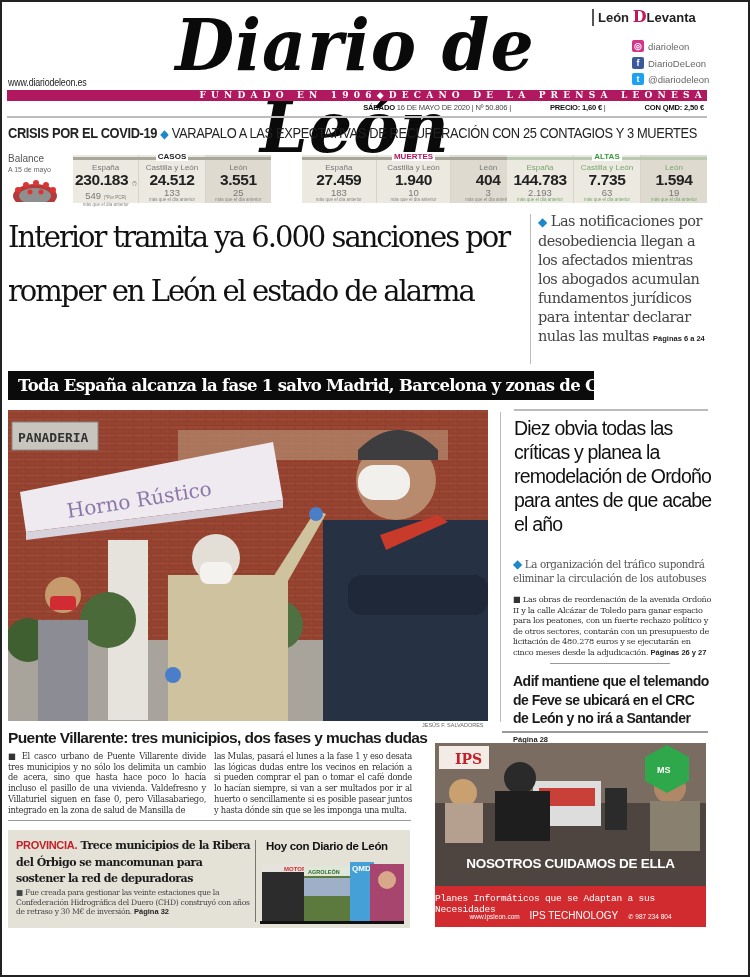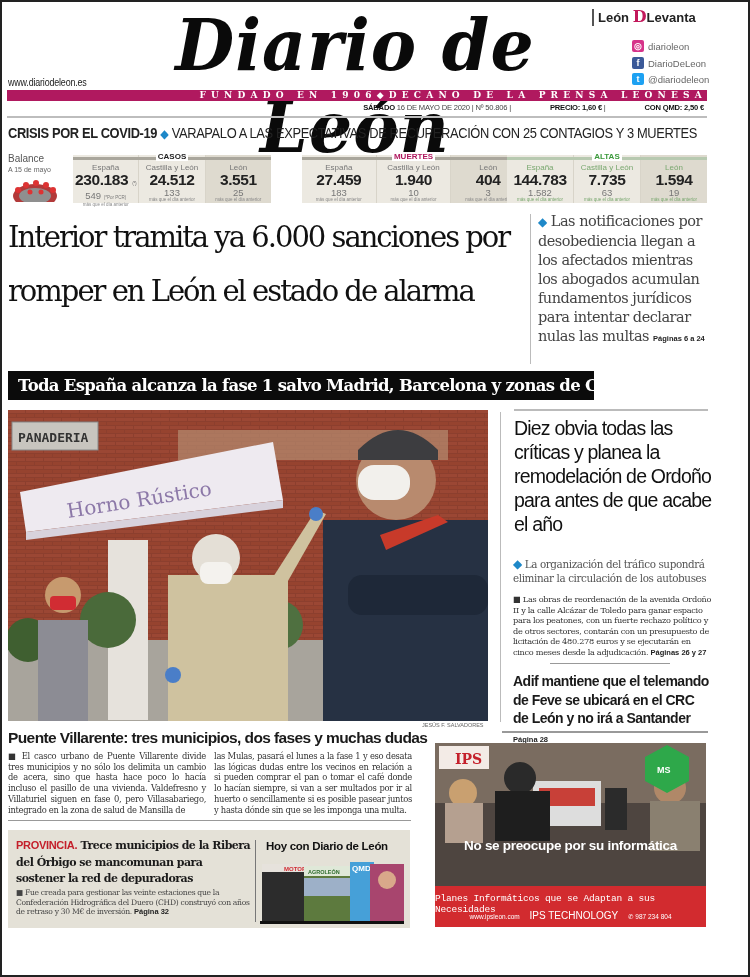--- a/index.html
+++ b/index.html
@@ -178,21 +178,21 @@
     <div class="fine">más que el día anterior</div>
   </div>
 </div>
 
 <div class="abs statbox" style="left:505px;width:200px">
   <div class="topline" style="background:#b7c9b0"></div>
   <div class="title"><span style="color:#3c9a3c">ALTAS</span></div>
   <div class="cell">
     <div class="rg" style="color:#7aa870">España</div>
     <div class="big">144.783</div>
-    <div class="sm">1.582</div>
+    <div class="sm">2.193</div>
     <div class="fine" style="color:#7aa870">más que el día anterior</div>
   </div>
   <div class="cell">
     <div class="rg" style="color:#7aa870">Castilla y León</div>
     <div class="big">7.735</div>
     <div class="sm">63</div>
     <div class="fine" style="color:#7aa870">más que el día anterior</div>
   </div>
   <div class="cell">
     <div class="rg" style="color:#7aa870">León</div>
@@ -318,21 +318,21 @@
     <rect x="10" y="60" width="38" height="40" fill="#b5a090"></rect>
     <circle cx="85" cy="35" r="16" fill="#2a2a2a"></circle>
     <rect x="60" y="48" width="55" height="50" fill="#1e1e1e"></rect>
     <circle cx="235" cy="45" r="16" fill="#b08868"></circle>
     <rect x="215" y="58" width="50" height="50" fill="#8a8070"></rect>
     <rect x="4" y="3" width="50" height="23" fill="#f3ebe6"></rect>
     <text x="20" y="21" font-family="DejaVu Serif, serif" font-size="14" font-weight="bold" fill="#c4202b">IPS</text>
     <polygon points="232,2 254,14 254,38 232,50 210,38 210,14" fill="#2ea84a"></polygon>
     <text x="222" y="30" font-family="Liberation Sans, sans-serif" font-size="9" font-weight="bold" fill="#fff">MS</text>
   </svg>
-  <div class="abs ad-msg1">No se preocupe por su informática</div>
+  <div class="abs ad-msg2">NOSOTROS CUIDAMOS DE ELLA</div>
   <div class="abs ad-redbar"></div>
   <div class="abs ad-tagline">Planes Informáticos que se Adaptan a sus Necesidades</div>
   <div class="abs ad-footer">
     <span>www.ipsleon.com</span>
     <span class="brand">IPS TECHNOLOGY</span>
     <span>✆</span>
     <span>987 234 804</span>
   </div>
 </div>
 

